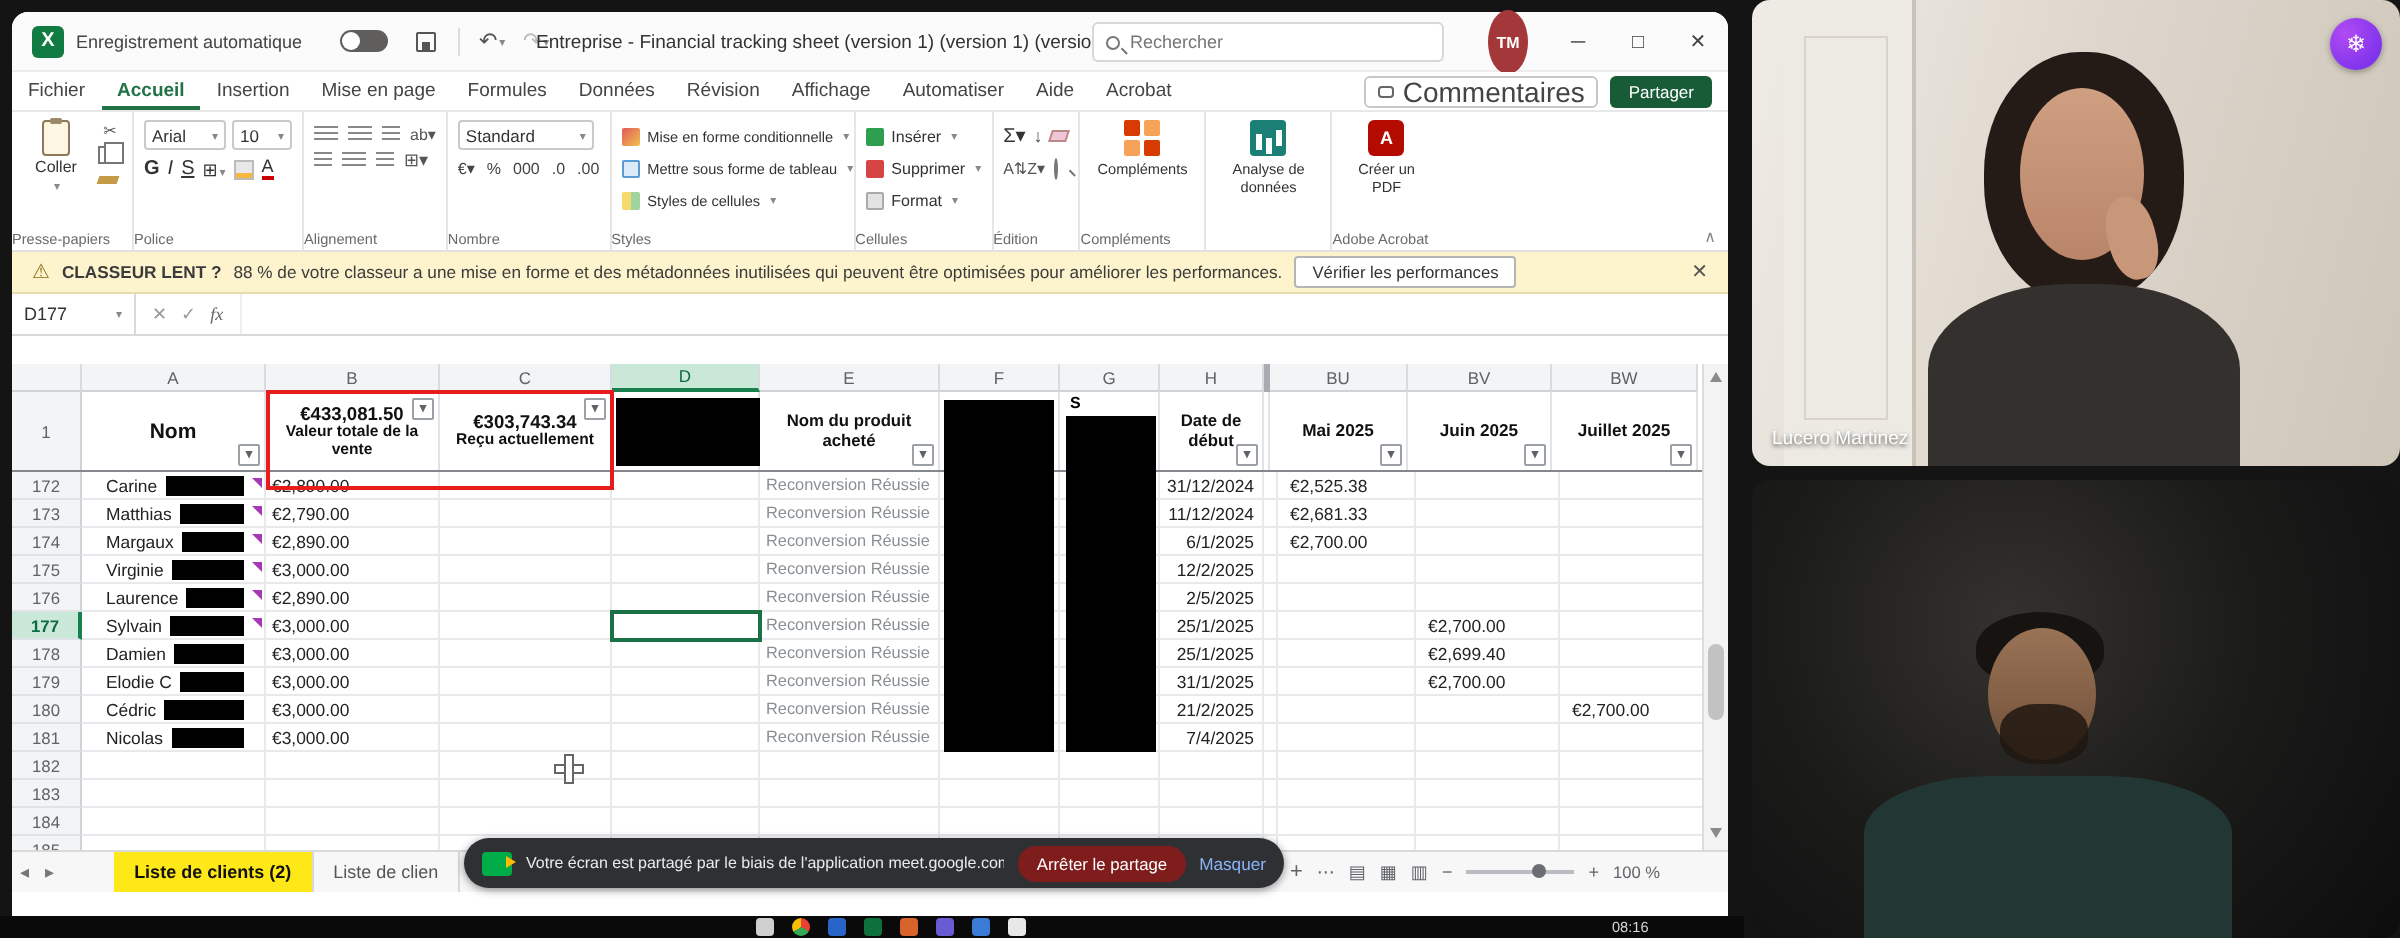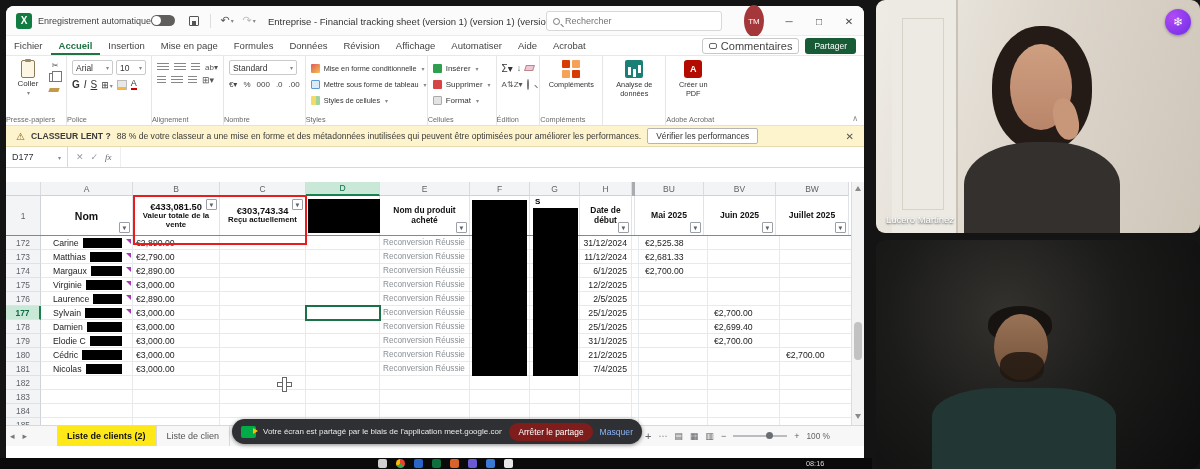--- a/index.html
+++ b/index.html
@@ -5,43 +5,43 @@
   *{box-sizing:border-box;margin:0;padding:0}
   body{width:1200px;height:469px;background:#141414;font-family:"Liberation Sans",sans-serif;overflow:hidden;position:relative}
   .stage{position:absolute;inset:0;overflow:hidden}
 
   
   .excel{position:absolute;left:6px;top:6px;width:858px;height:452px;background:#fff;border-radius:8px 8px 0 0;overflow:visible}
 
   
   .titlebar{position:absolute;left:0;top:0;width:100%;height:30px;background:#fbfbfb;border-bottom:1px solid #ececec;border-radius:8px 8px 0 0;display:flex;align-items:center}
   .xl-logo{width:16px;height:16px;background:#107c41;border-radius:3px;color:#fff;font-size:10px;font-weight:bold;display:flex;align-items:center;justify-content:center;margin:0 6px 0 10px}
-  .autosave{font-size:9px;color:#444;margin-right:0;white-space:nowrap}
+  .autosave{font-size:9px;color:#444;margin-right:19px;white-space:nowrap}
   .toggle{width:24px;height:11px;background:#605e5c;border-radius:6px;position:relative;margin-right:8px}
   .toggle .knob{position:absolute;left:1px;top:1px;width:9px;height:9px;border-radius:50%;background:#fff}
   .tb-ic{width:16px;height:16px;display:flex;align-items:center;justify-content:center;font-size:11px;color:#555;margin:0 3px}
   .save-ic{width:10px;height:10px;border:1px solid #555;border-radius:1px;position:relative}
   .save-ic::after{content:"";position:absolute;left:2px;bottom:0;width:4px;height:4px;background:#555}
   .tb-sep{width:1px;height:14px;background:#ddd;margin:0 5px}
   .mini-dd{font-size:6px;color:#888;margin-left:1px}
   .tb-title{position:absolute;left:262px;top:0;height:30px;display:flex;align-items:center;font-size:9.5px;color:#333;white-space:nowrap}
   .tb-search{position:absolute;left:540px;top:5px;width:176px;height:20px;border:1px solid #d8d8d8;border-radius:3px;background:#fff;display:flex;align-items:center;padding:0 6px;gap:5px}
   .mag{width:7px;height:7px;border:1.4px solid #777;border-radius:50%;position:relative;flex:none}
   .mag::after{content:"";position:absolute;left:6px;top:6px;width:4px;height:1.4px;background:#777;transform:rotate(45deg)}
   .tb-search input{border:none;outline:none;font-size:9px;color:#333;width:130px;background:transparent;font-family:"Liberation Sans",sans-serif}
   .tb-right{position:absolute;right:0;top:0;height:30px;display:flex;align-items:center}
-  .avatar{width:20px;height:32px;border-radius:50%;background:#a4373a;color:#fff;font-size:8px;font-weight:normal;display:flex;align-items:center;justify-content:center;margin-right:10px}
+  .avatar{width:20px;height:32px;border-radius:50%;background:#a4373a;color:#fff;font-size:8px;font-weight:bold;display:flex;align-items:center;justify-content:center;margin-right:10px}
   .winbtn{width:30px;height:30px;display:flex;align-items:center;justify-content:center;font-size:10px;color:#444}
 
   
   .tabrow{position:absolute;left:0;top:30px;width:100%;height:20px;background:#fff;display:flex;align-items:center;border-bottom:1px solid #e8e8e8}
   .rtab{font-size:9.5px;color:#444;padding:0 8px;height:100%;display:flex;align-items:center;white-space:nowrap}
   .rtab.active{color:#217346;font-weight:bold;box-shadow:inset 0 -2px 0 #217346}
   .tabrow-right{margin-left:auto;display:flex;align-items:center;gap:6px;padding-right:8px}
-  .comments-btn{display:flex;align-items:center;gap:4px;border:1px solid #c8c8c8;border-radius:3px;height:16px;padding:0 6px;font-size:11px;color:#444;background:#fff}
+  .comments-btn{display:flex;align-items:center;gap:4px;border:1px solid #c8c8c8;border-radius:3px;height:16px;padding:0 6px;font-size:14px;color:#444;background:#fff}
   .bubble{width:8px;height:6px;border:1px solid #666;border-radius:2px;position:relative}
   .share-btn{background:#185c37;color:#fff;font-size:8.5px;border-radius:3px;height:16px;padding:0 9px;display:flex;align-items:center;gap:3px}
 
   
   .ribbon{position:absolute;left:0;top:50px;width:100%;height:70px;background:#fff;border-bottom:1px solid #e1e1e1;display:flex}
   .grp{position:relative;display:flex;flex-direction:column;padding:4px 5px 13px;border-right:1px solid #e6e6e6;flex:none}
   .grp-label{position:absolute;bottom:1px;left:0;right:0;font-size:7.3px;color:#6a6a6a;white-space:nowrap}
   .paste{display:flex;flex-direction:column;align-items:center;width:34px;gap:1px}
   .clipb{width:14px;height:18px;border:1px solid #8a7a5a;border-radius:2px;background:#fdf6e3;position:relative}
   .clipb::after{content:"";position:absolute;left:3px;top:-2px;width:6px;height:3px;background:#9a8a6a;border-radius:1px}

